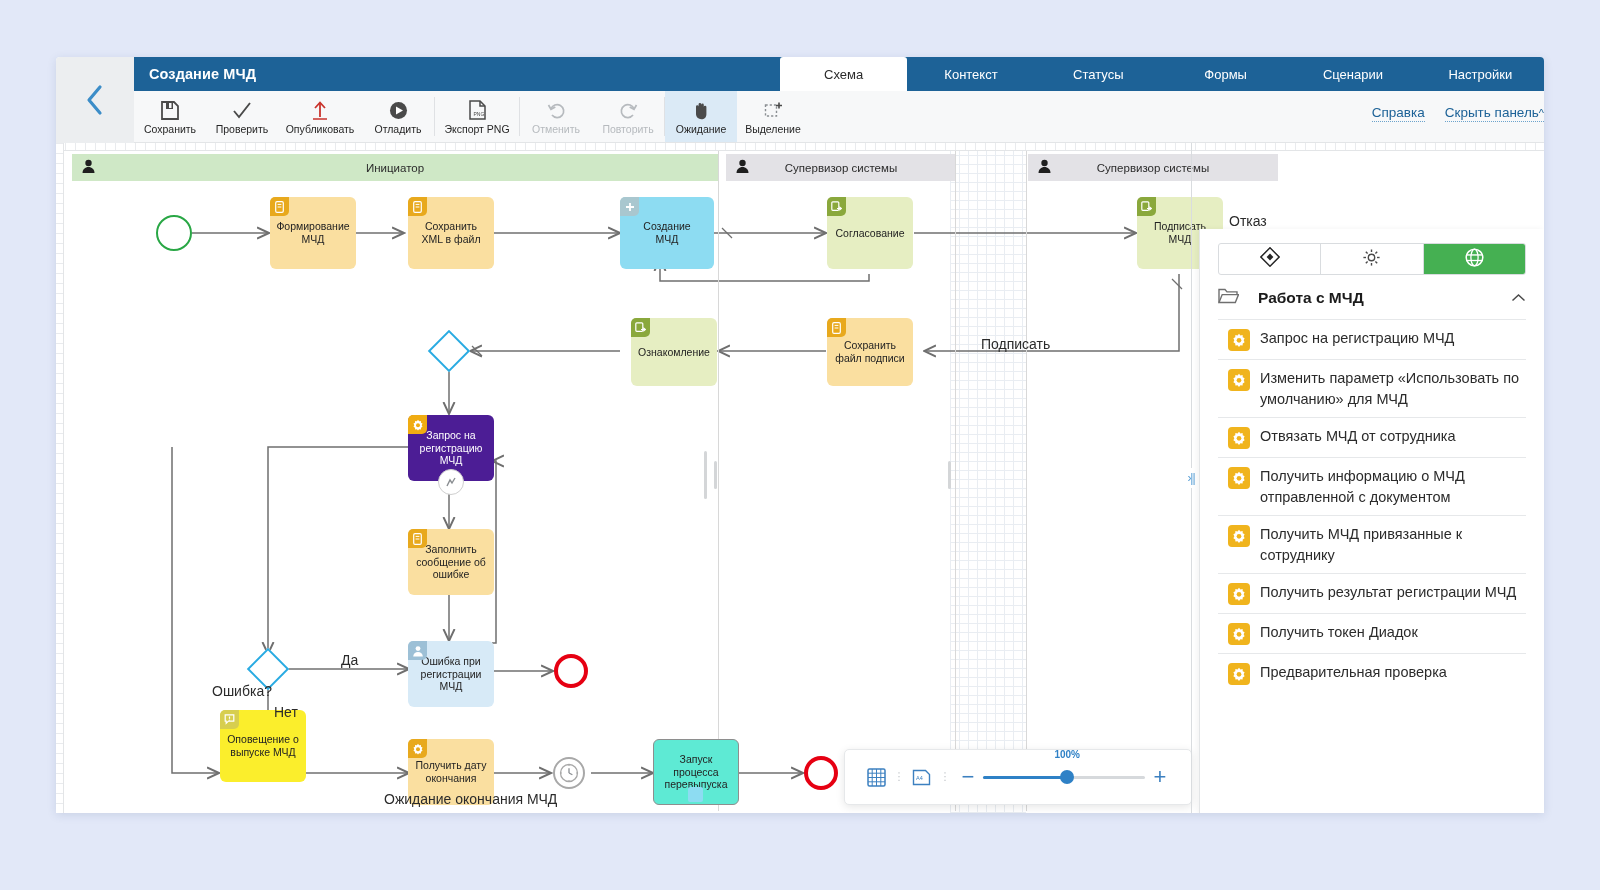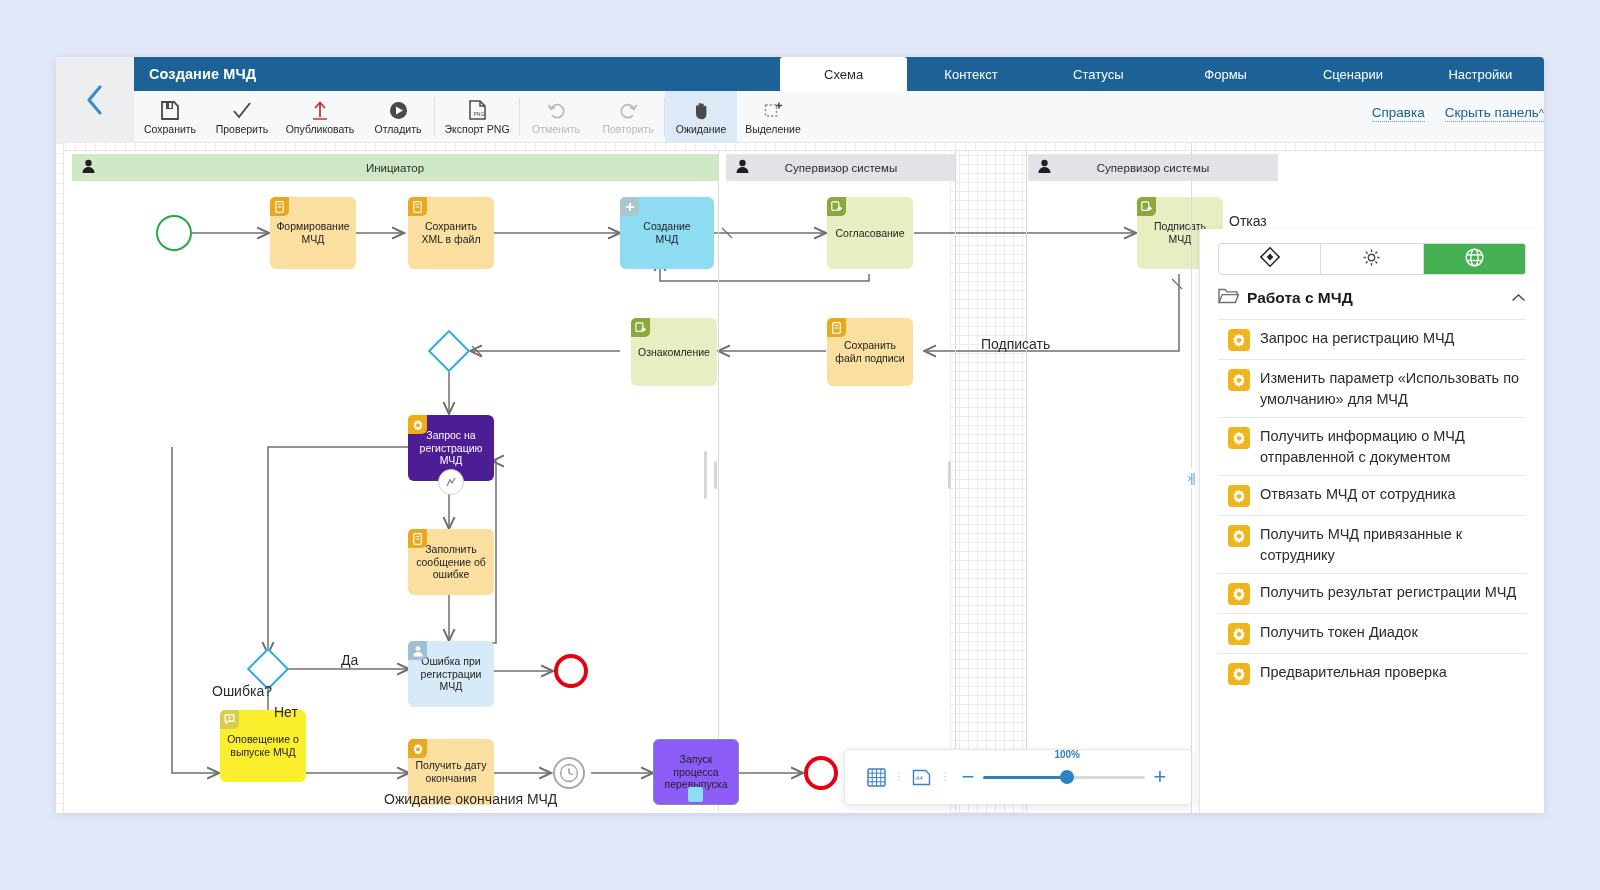--- a/index.html
+++ b/index.html
@@ -135,21 +135,21 @@
   .n-blue{ background:#8ddcf2; }
   .n-blue .badge{ background:#a9c7cf; }
   .n-olive{ background:#e6eec2; }
   .n-olive .badge{ background:#8aa83c; }
   .n-green{ background:#4c1d95; color:#ffffff; }
   .n-green .badge{ background:#f0ac12; }
   .n-lightblue{ background:#d7eaf7; }
   .n-lightblue .badge{ background:#9dc0d6; }
   .n-yellow{ background:#fbee2c; }
   .n-yellow .badge{ background:#d7ce4f; }
-  .n-white{ background:#8b5cf6; border:1.5px solid #8e8e8e;text-align:center; }
+  .n-white{ background:#5eead4; border:1.5px solid #8e8e8e;text-align:center; }
 
   .ev-start{
     position:absolute; width:36px; height:36px; border-radius:50%;
     border:2px solid #29a745; background:#ffffff;
   }
   .ev-end{
     position:absolute; width:34px; height:34px; border-radius:50%;
     border:4px solid #e60012; background:#ffffff;
   }
   .ev-timer{
@@ -186,21 +186,21 @@
     display:flex; border:1px solid #d9dcdf; border-radius:3px; overflow:hidden;
   }
   .ptab{
     flex:1; display:flex; align-items:center; justify-content:center;
     cursor:pointer; border-right:1px solid #d9dcdf;
   }
   .ptab:last-child{ border-right:none; }
   .ptab.active{ background:#45b052; }
 
   #group-row{
-    margin:12px 18px 0 18px; display:flex; align-items:center; gap:8px;
+    margin:12px 18px 0 18px; display:flex; align-items:center; gap:19px;
     padding-bottom:10px; cursor:pointer;
   }
   #group-title{ font-size:15.5px; font-weight:bold; color:#1b1b1b; flex:1; }
 
   #item-list{ flex:1; overflow:hidden; margin:0 18px; }
   .item{
     display:flex; align-items:flex-start; gap:10px;
     padding:8px 0 8px 10px;
     border-top:1px solid #e6e8ea;
     font-size:14.5px; color:#2b2b2b; line-height:1.42;
@@ -765,30 +765,30 @@
             </span>
           <span>Изменить параметр «Использовать по умолчанию» для МЧД</span>
         </div>
         <div class="item">
           <span class="gear-box">
               <svg width="14" height="14" viewBox="0 0 12 12">
                 <path d="M6 0.6 7.2 2.1 9.1 1.8 9.2 3.7 10.8 4.6 10 6.3 10.8 8 9.2 8.9 9.1 10.8 7.2 10.5 6 12 4.8 10.5 2.9 10.8 2.8 8.9 1.2 8 2 6.3 1.2 4.6 2.8 3.7 2.9 1.8 4.8 2.1Z" fill="#ffffff"></path>
                 <circle cx="6" cy="6.3" r="2" fill="#f0b41d"></circle>
               </svg>
             </span>
-          <span>Получить информацию о МЧД отправленной с документом</span>
+          <span>Отвязать МЧД от сотрудника</span>
         </div>
         <div class="item">
           <span class="gear-box">
               <svg width="14" height="14" viewBox="0 0 12 12">
                 <path d="M6 0.6 7.2 2.1 9.1 1.8 9.2 3.7 10.8 4.6 10 6.3 10.8 8 9.2 8.9 9.1 10.8 7.2 10.5 6 12 4.8 10.5 2.9 10.8 2.8 8.9 1.2 8 2 6.3 1.2 4.6 2.8 3.7 2.9 1.8 4.8 2.1Z" fill="#ffffff"></path>
                 <circle cx="6" cy="6.3" r="2" fill="#f0b41d"></circle>
               </svg>
             </span>
-          <span>Отвязать МЧД от сотрудника</span>
+          <span>Получить информацию о МЧД отправленной с документом</span>
         </div>
         <div class="item">
           <span class="gear-box">
               <svg width="14" height="14" viewBox="0 0 12 12">
                 <path d="M6 0.6 7.2 2.1 9.1 1.8 9.2 3.7 10.8 4.6 10 6.3 10.8 8 9.2 8.9 9.1 10.8 7.2 10.5 6 12 4.8 10.5 2.9 10.8 2.8 8.9 1.2 8 2 6.3 1.2 4.6 2.8 3.7 2.9 1.8 4.8 2.1Z" fill="#ffffff"></path>
                 <circle cx="6" cy="6.3" r="2" fill="#f0b41d"></circle>
               </svg>
             </span>
           <span>Получить МЧД привязанные к сотруднику</span>
         </div>

